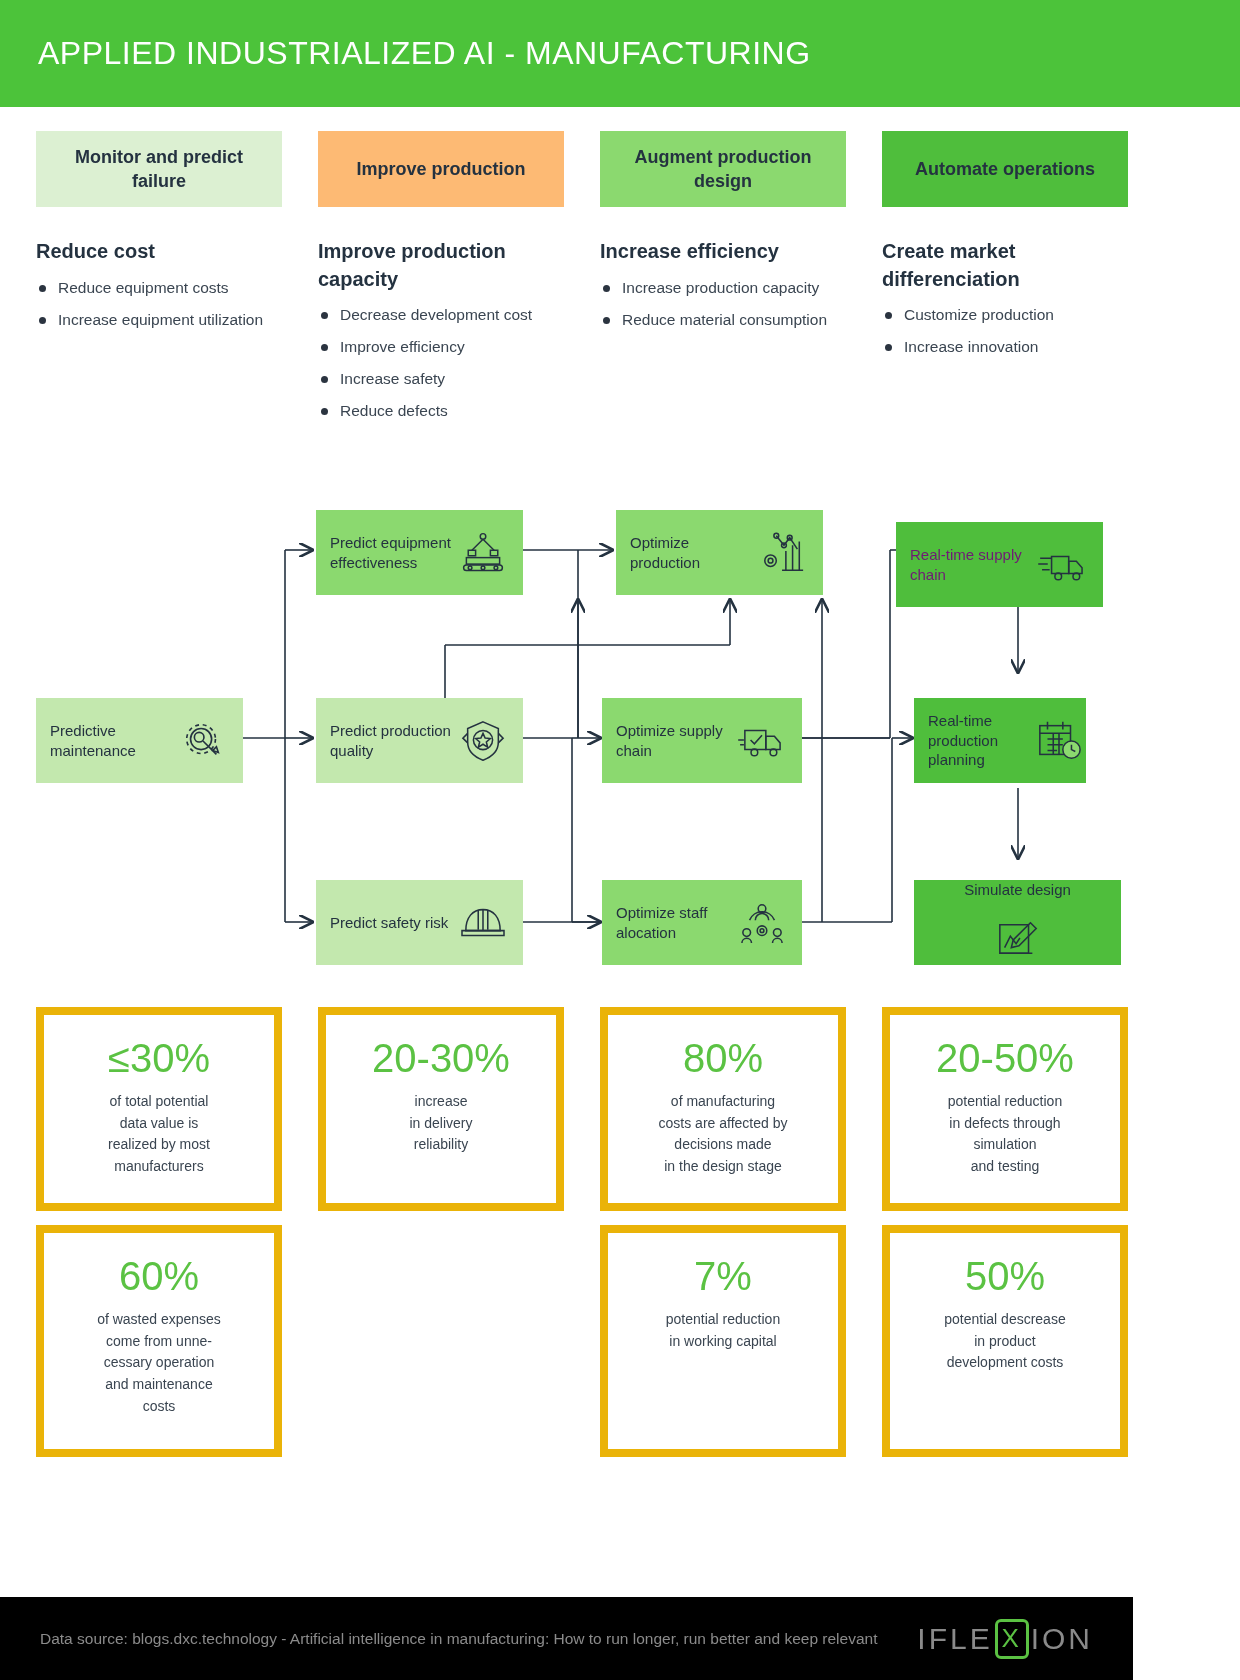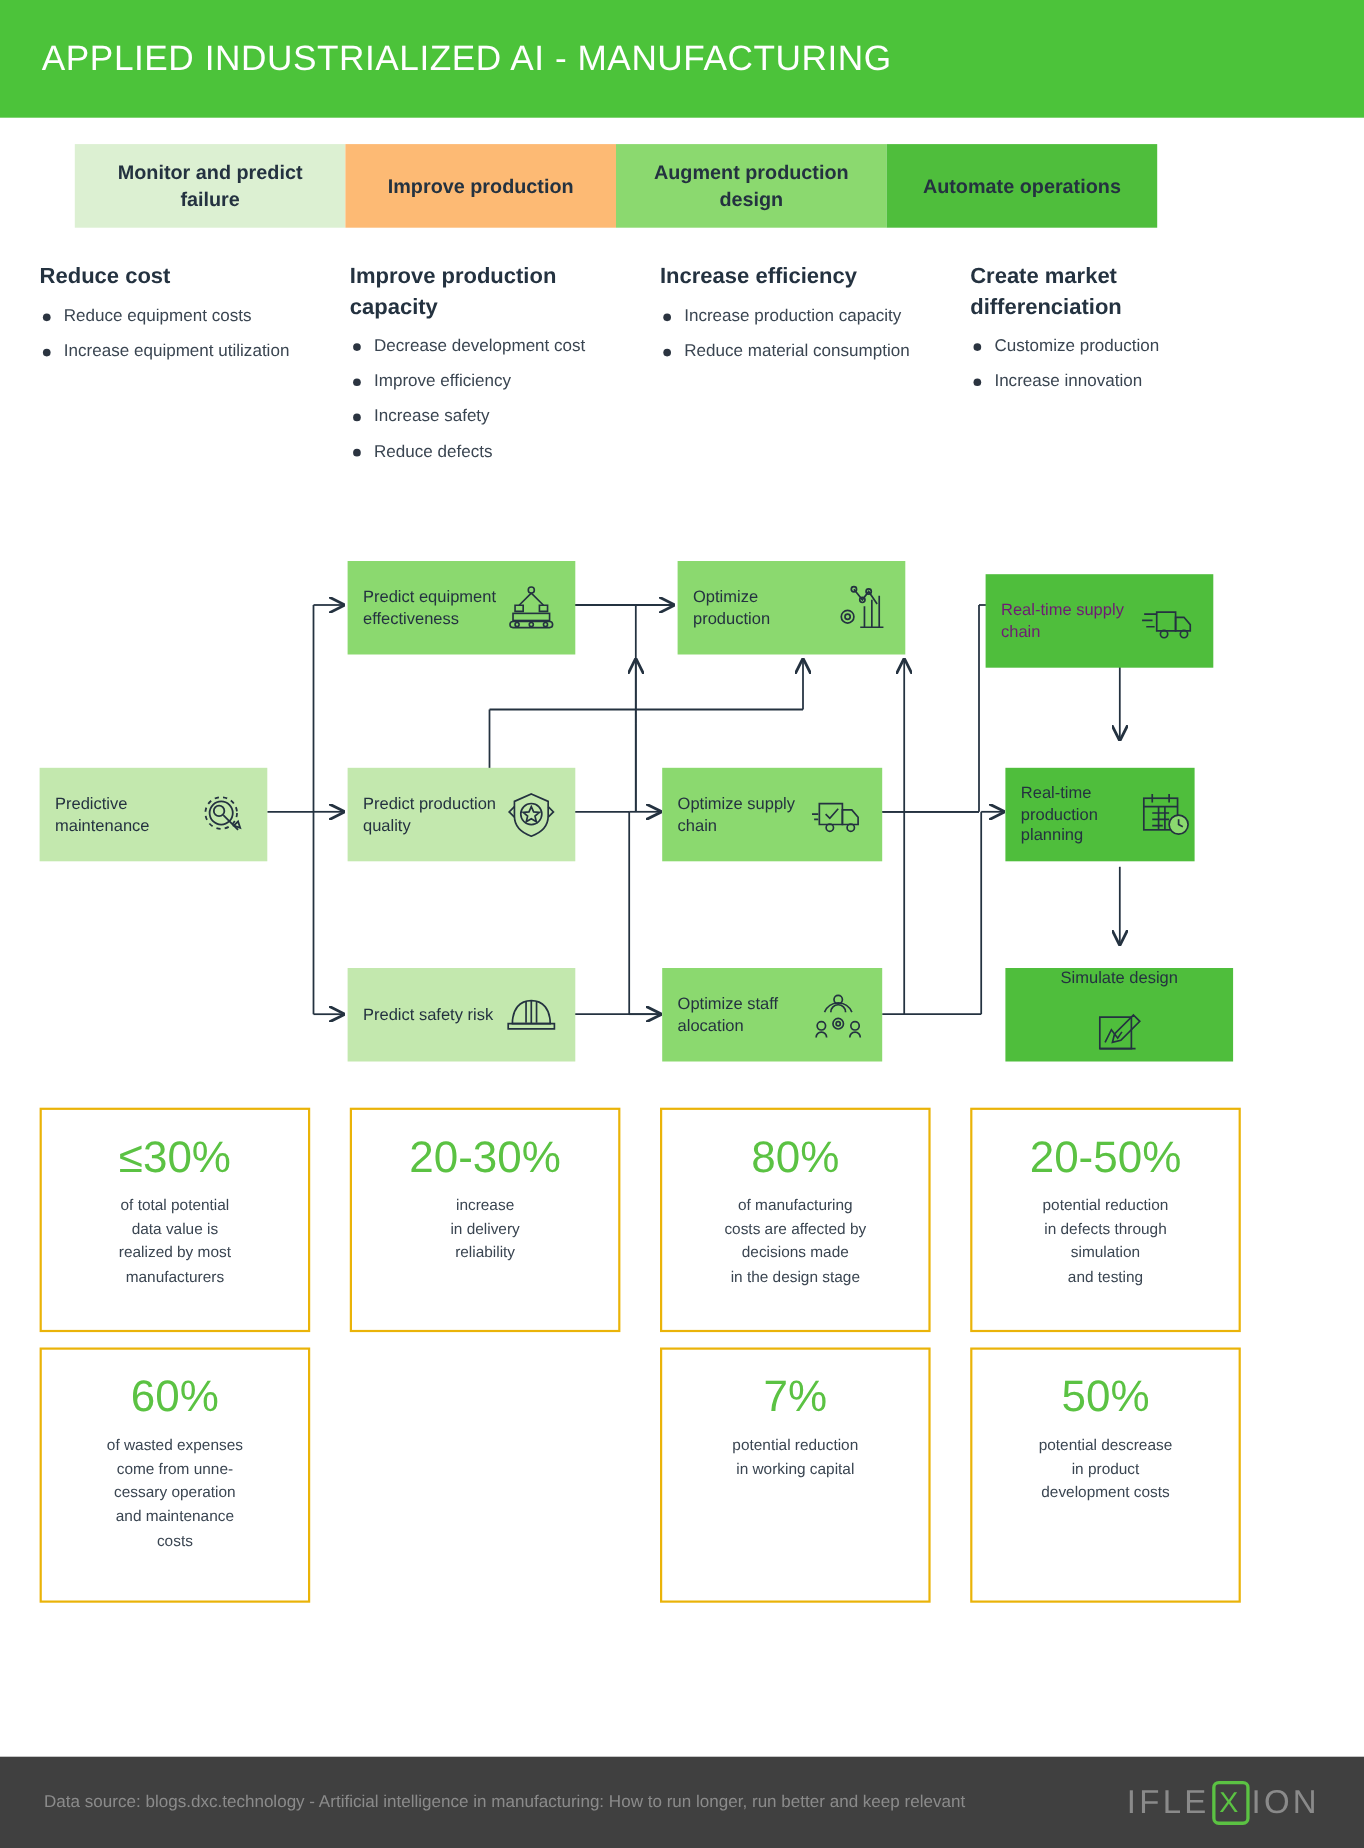--- a/index.html
+++ b/index.html
@@ -28,21 +28,21 @@
     font-size: 32px;
     letter-spacing: 0.5px;
     font-weight: 400;
     padding-left: 38px;
   }
 
   
   .col-headers {
     position: absolute; left: 36px; top: 131px;
     width: 1168px; height: 76px;
-    display: flex;  margin-left: 32px;
+    display: flex; gap: 36px;
   }
   .col-head {
     width: 246px; height: 76px;
     display: flex; align-items: center; justify-content: center;
     text-align: center;
     font-size: 18px; font-weight: bold;
     line-height: 1.35;
     color: #243240;
     padding: 4px 10px;
   }
@@ -103,40 +103,40 @@
   .tint3 { background: #4FBE3C; }
 
   
   .stats {
     position: absolute; left: 36px; top: 1007px;
     width: 1176px;
     display: flex; gap: 36px;
   }
   .scol { width: 246px; display: flex; flex-direction: column; gap: 14px; }
   .statbox {
-    border: 2px solid #eab308;
+    border: 8px solid #eab308;
     background: #ffffff;
     text-align: center;
     padding: 22px 10px 20px;
   }
   .statbox.h1 { height: 204px; }
   .statbox.h2 { height: 232px; }
   .stat-value {
     font-size: 40px; color: #5BC243; font-weight: 400;
     line-height: 1.05; margin-bottom: 12px;
   }
   .stat-label {
     font-size: 14px; color: #3a4551; line-height: 1.55;
   }
 
   
   .footer {
     position: absolute; left: 0; top: 1597px;
-    width: 1240px; height: 83px;
-    background: #404040;
+    width: 1133px; height: 83px;
+    background: #000000;
     display: flex; align-items: center; justify-content: space-between;
     padding: 0 40px;
     text-align: right;
   }
   .footer-text {
     font-size: 15.5px; color: #8b8b8b; line-height: 1.5;
     max-width: 900px;
   }
   .logo {
     display: flex; align-items: center;

